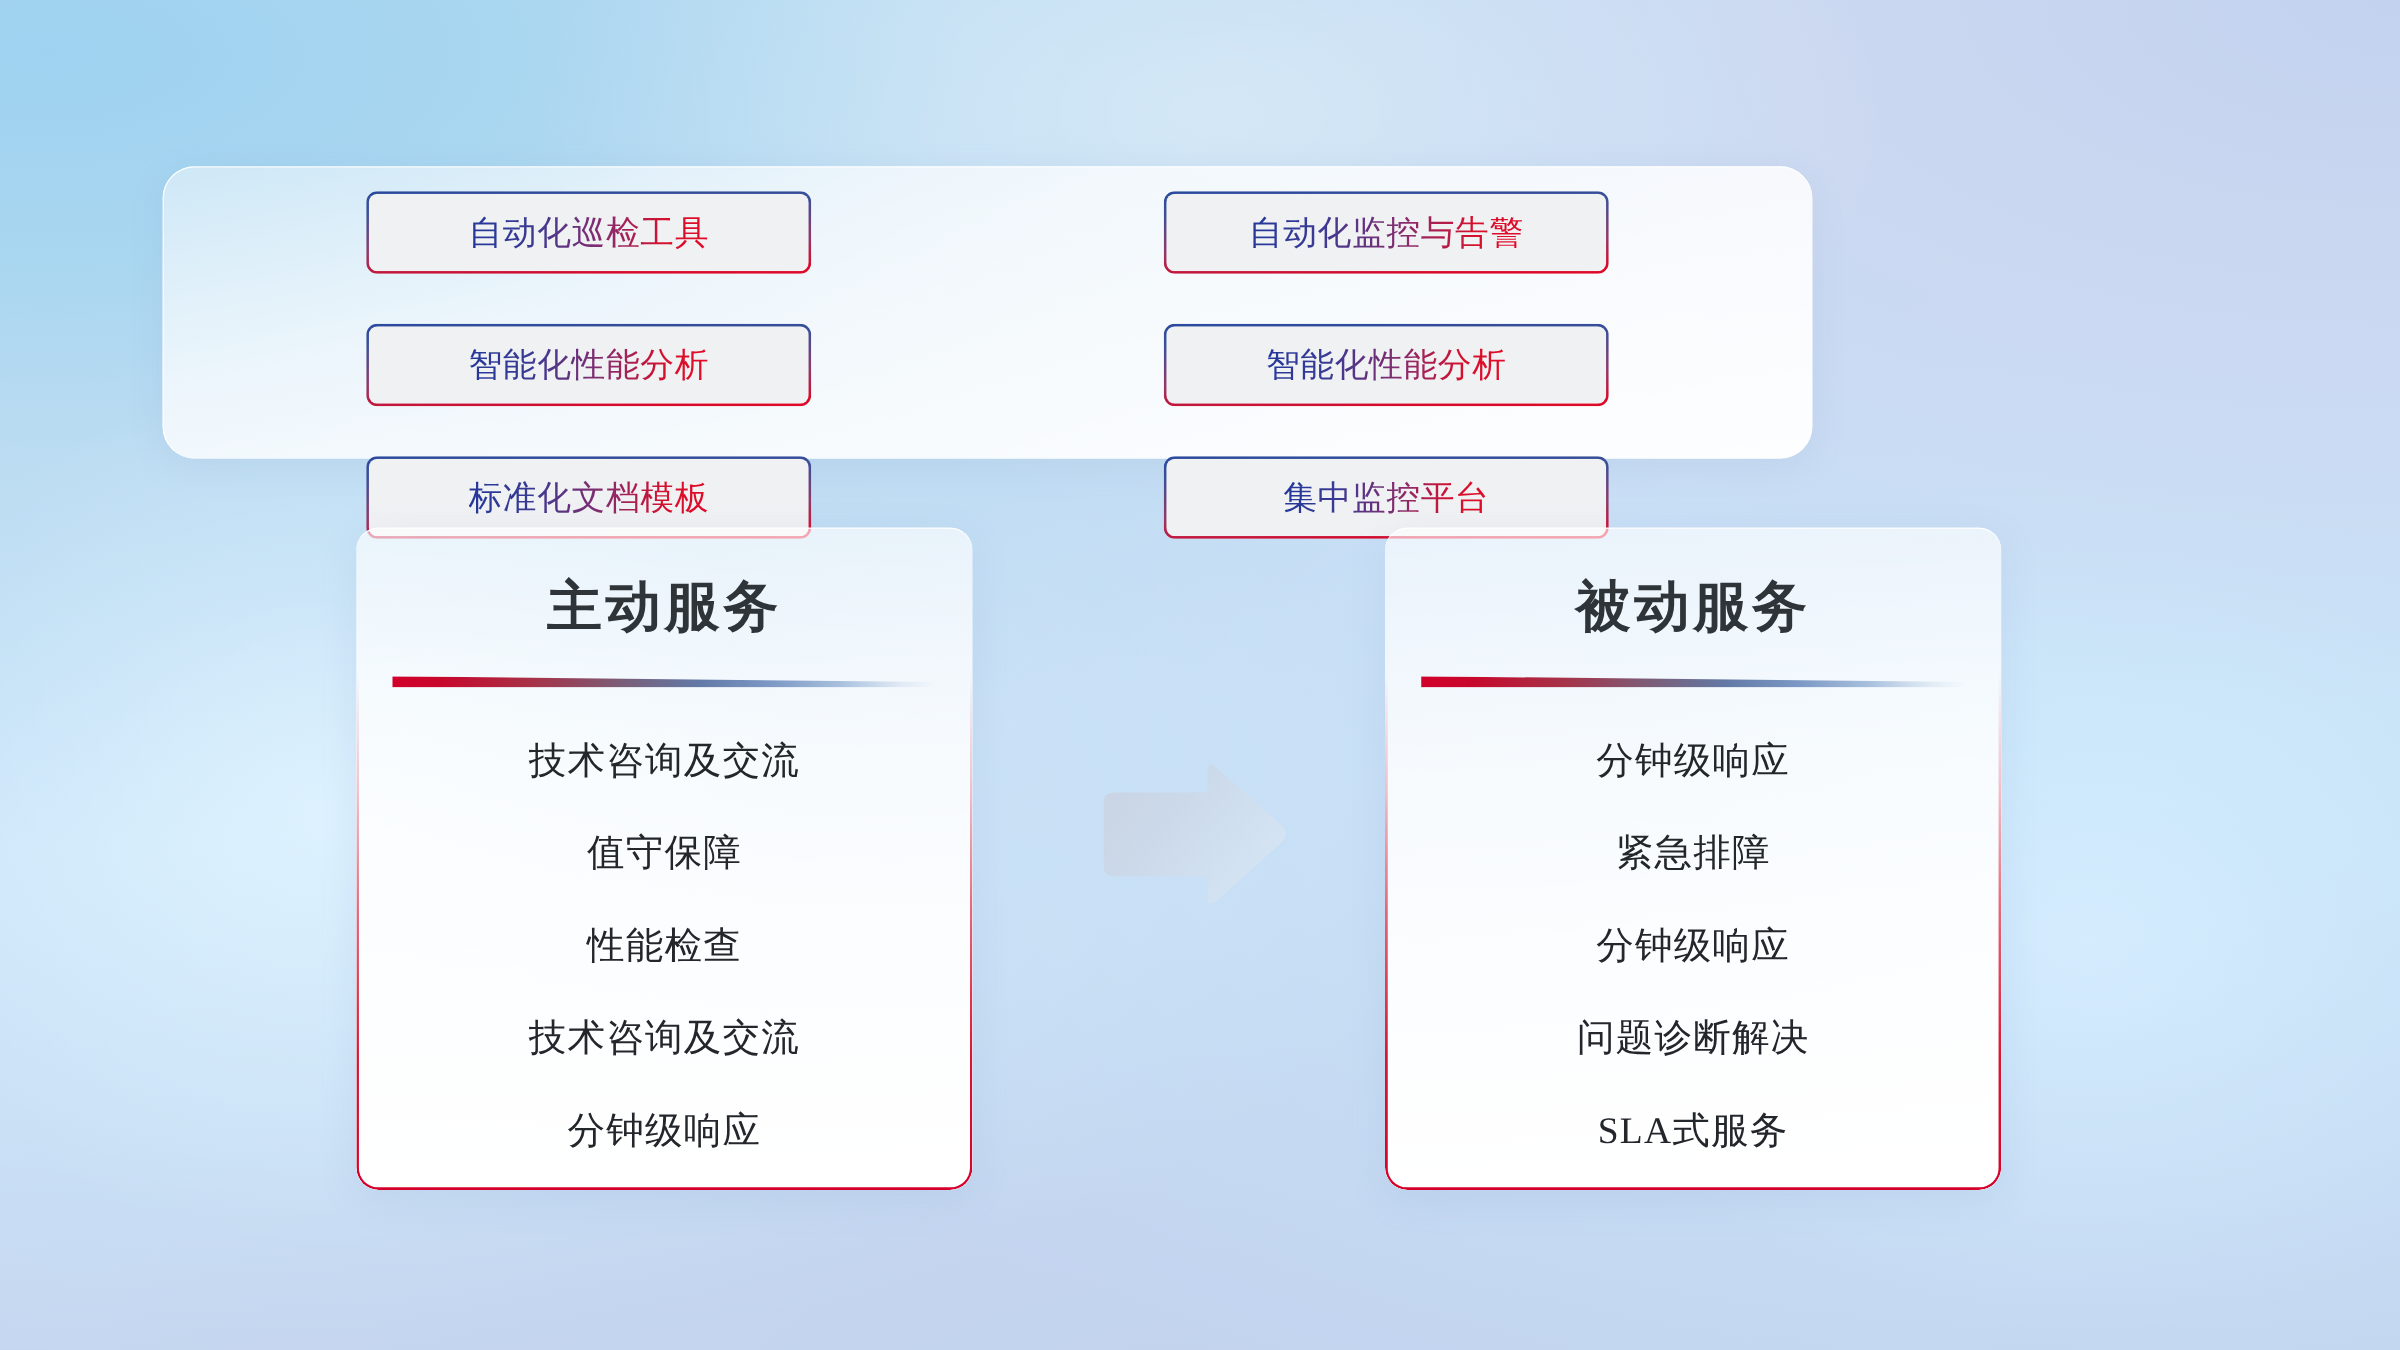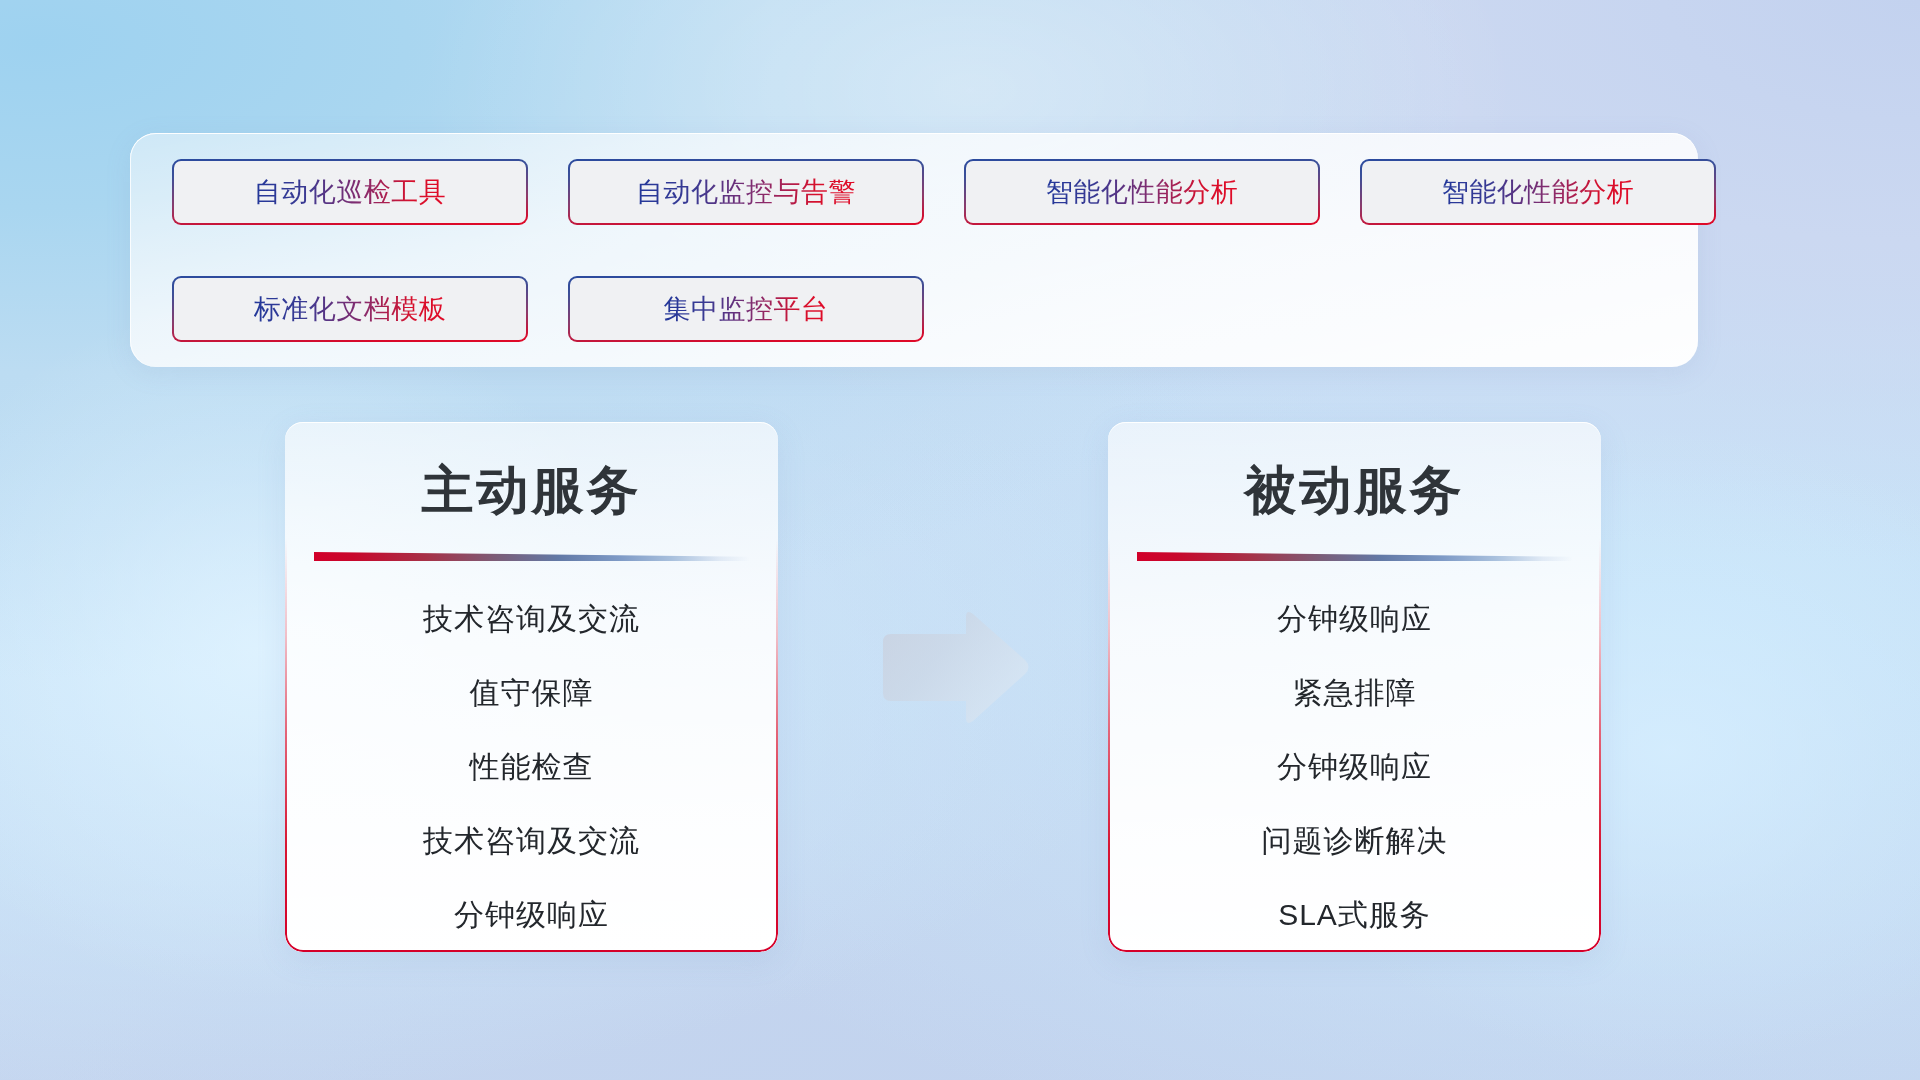--- a/index.html
+++ b/index.html
@@ -44,34 +44,34 @@
     left: 420px; top: -220px;
     width: 1100px; height: 620px;
     background: radial-gradient(closest-side, rgba(255,255,255,0.35) 0%, rgba(255,255,255,0) 100%);
   }
 
   
   #top-panel {
     position: absolute;
     left: 130px;
     top: 133px;
-    width: 1568px;
+    width: 1320px;
     height: 234px;
     border-radius: 26px;
     background: linear-gradient(168deg,
                 rgba(255,255,255,0.46) 0%,
                 rgba(255,255,255,0.74) 34%,
                 rgba(255,255,255,0.88) 66%,
                 rgba(255,255,255,0.97) 100%);
     box-shadow:
       inset 0 1px 0 rgba(255,255,255,0.95),
       inset 1px 0 0 rgba(255,255,255,0.8),
       0 6px 26px rgba(120,150,195,0.13);
     display: grid;
-    grid-template-columns: repeat(4, 1fr);
+    grid-template-columns: repeat(2, 1fr);
     grid-template-rows: repeat(2, 1fr);
     align-items: center;
     justify-items: center;
     padding: 20px 42px;
     box-sizing: border-box;
     column-gap: 36px;
     row-gap: 6px;
     gap: 40px;
   }
 
@@ -140,21 +140,21 @@
             mask: linear-gradient(#000 0 0) content-box, linear-gradient(#000 0 0);
             mask-composite: exclude;
     pointer-events: none;
   }
 
   .card-title {
     position: relative;
     margin: 0;
     padding-top: 34px;
     text-align: center;
-    font-size: 52px;
+    font-size: 44px;
     font-weight: 700;
     color: #2f3439;
     letter-spacing: 3px;
   }
 
   .card-divider {
     position: relative;
     margin: 26px auto 0;
     width: 436px;
     height: 9px;
@@ -173,20 +173,21 @@
     display: flex;
     flex-direction: column;
     align-items: center;
     gap: 33px;
   }
   .card-list li {
     font-size: 30px;
     color: #23272c;
     letter-spacing: 1px;
     white-space: nowrap;
+    font-family: Liberation Serif, serif;
   }
 
   
   #flow-arrow {
     position: absolute;
     left: 873px;
     top: 608px;
     width: 160px;
     height: 120px;
   }

